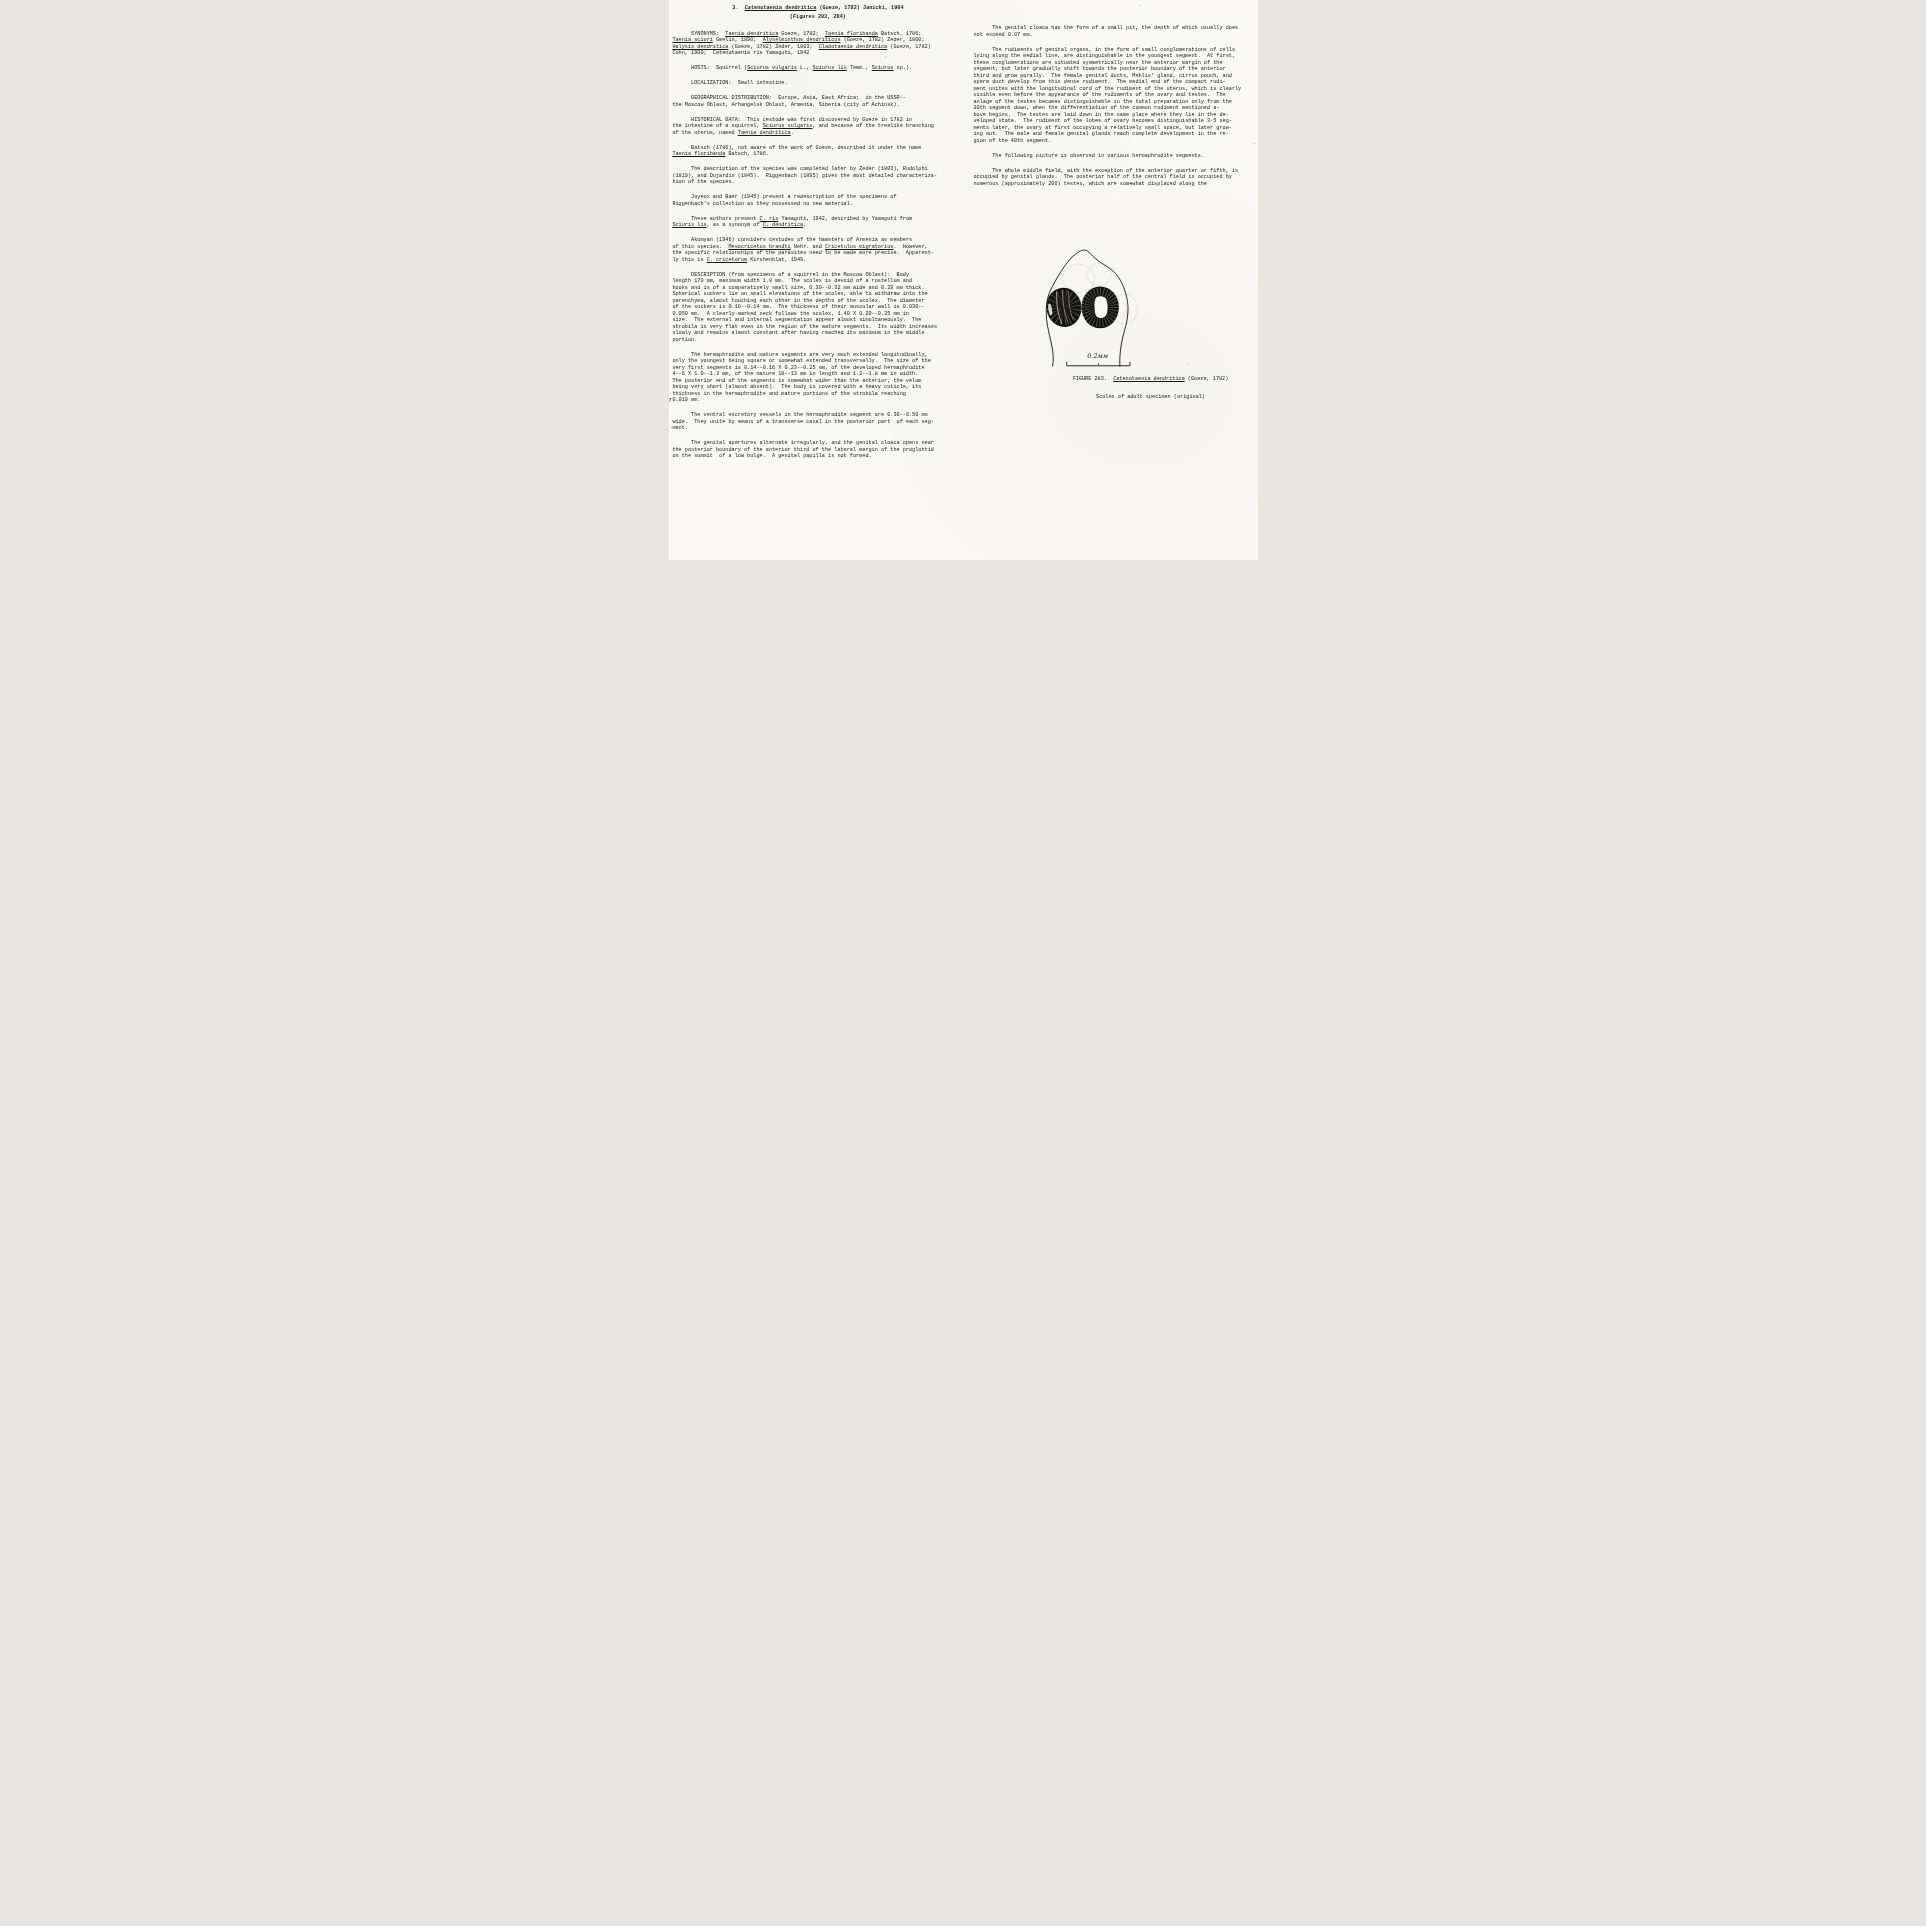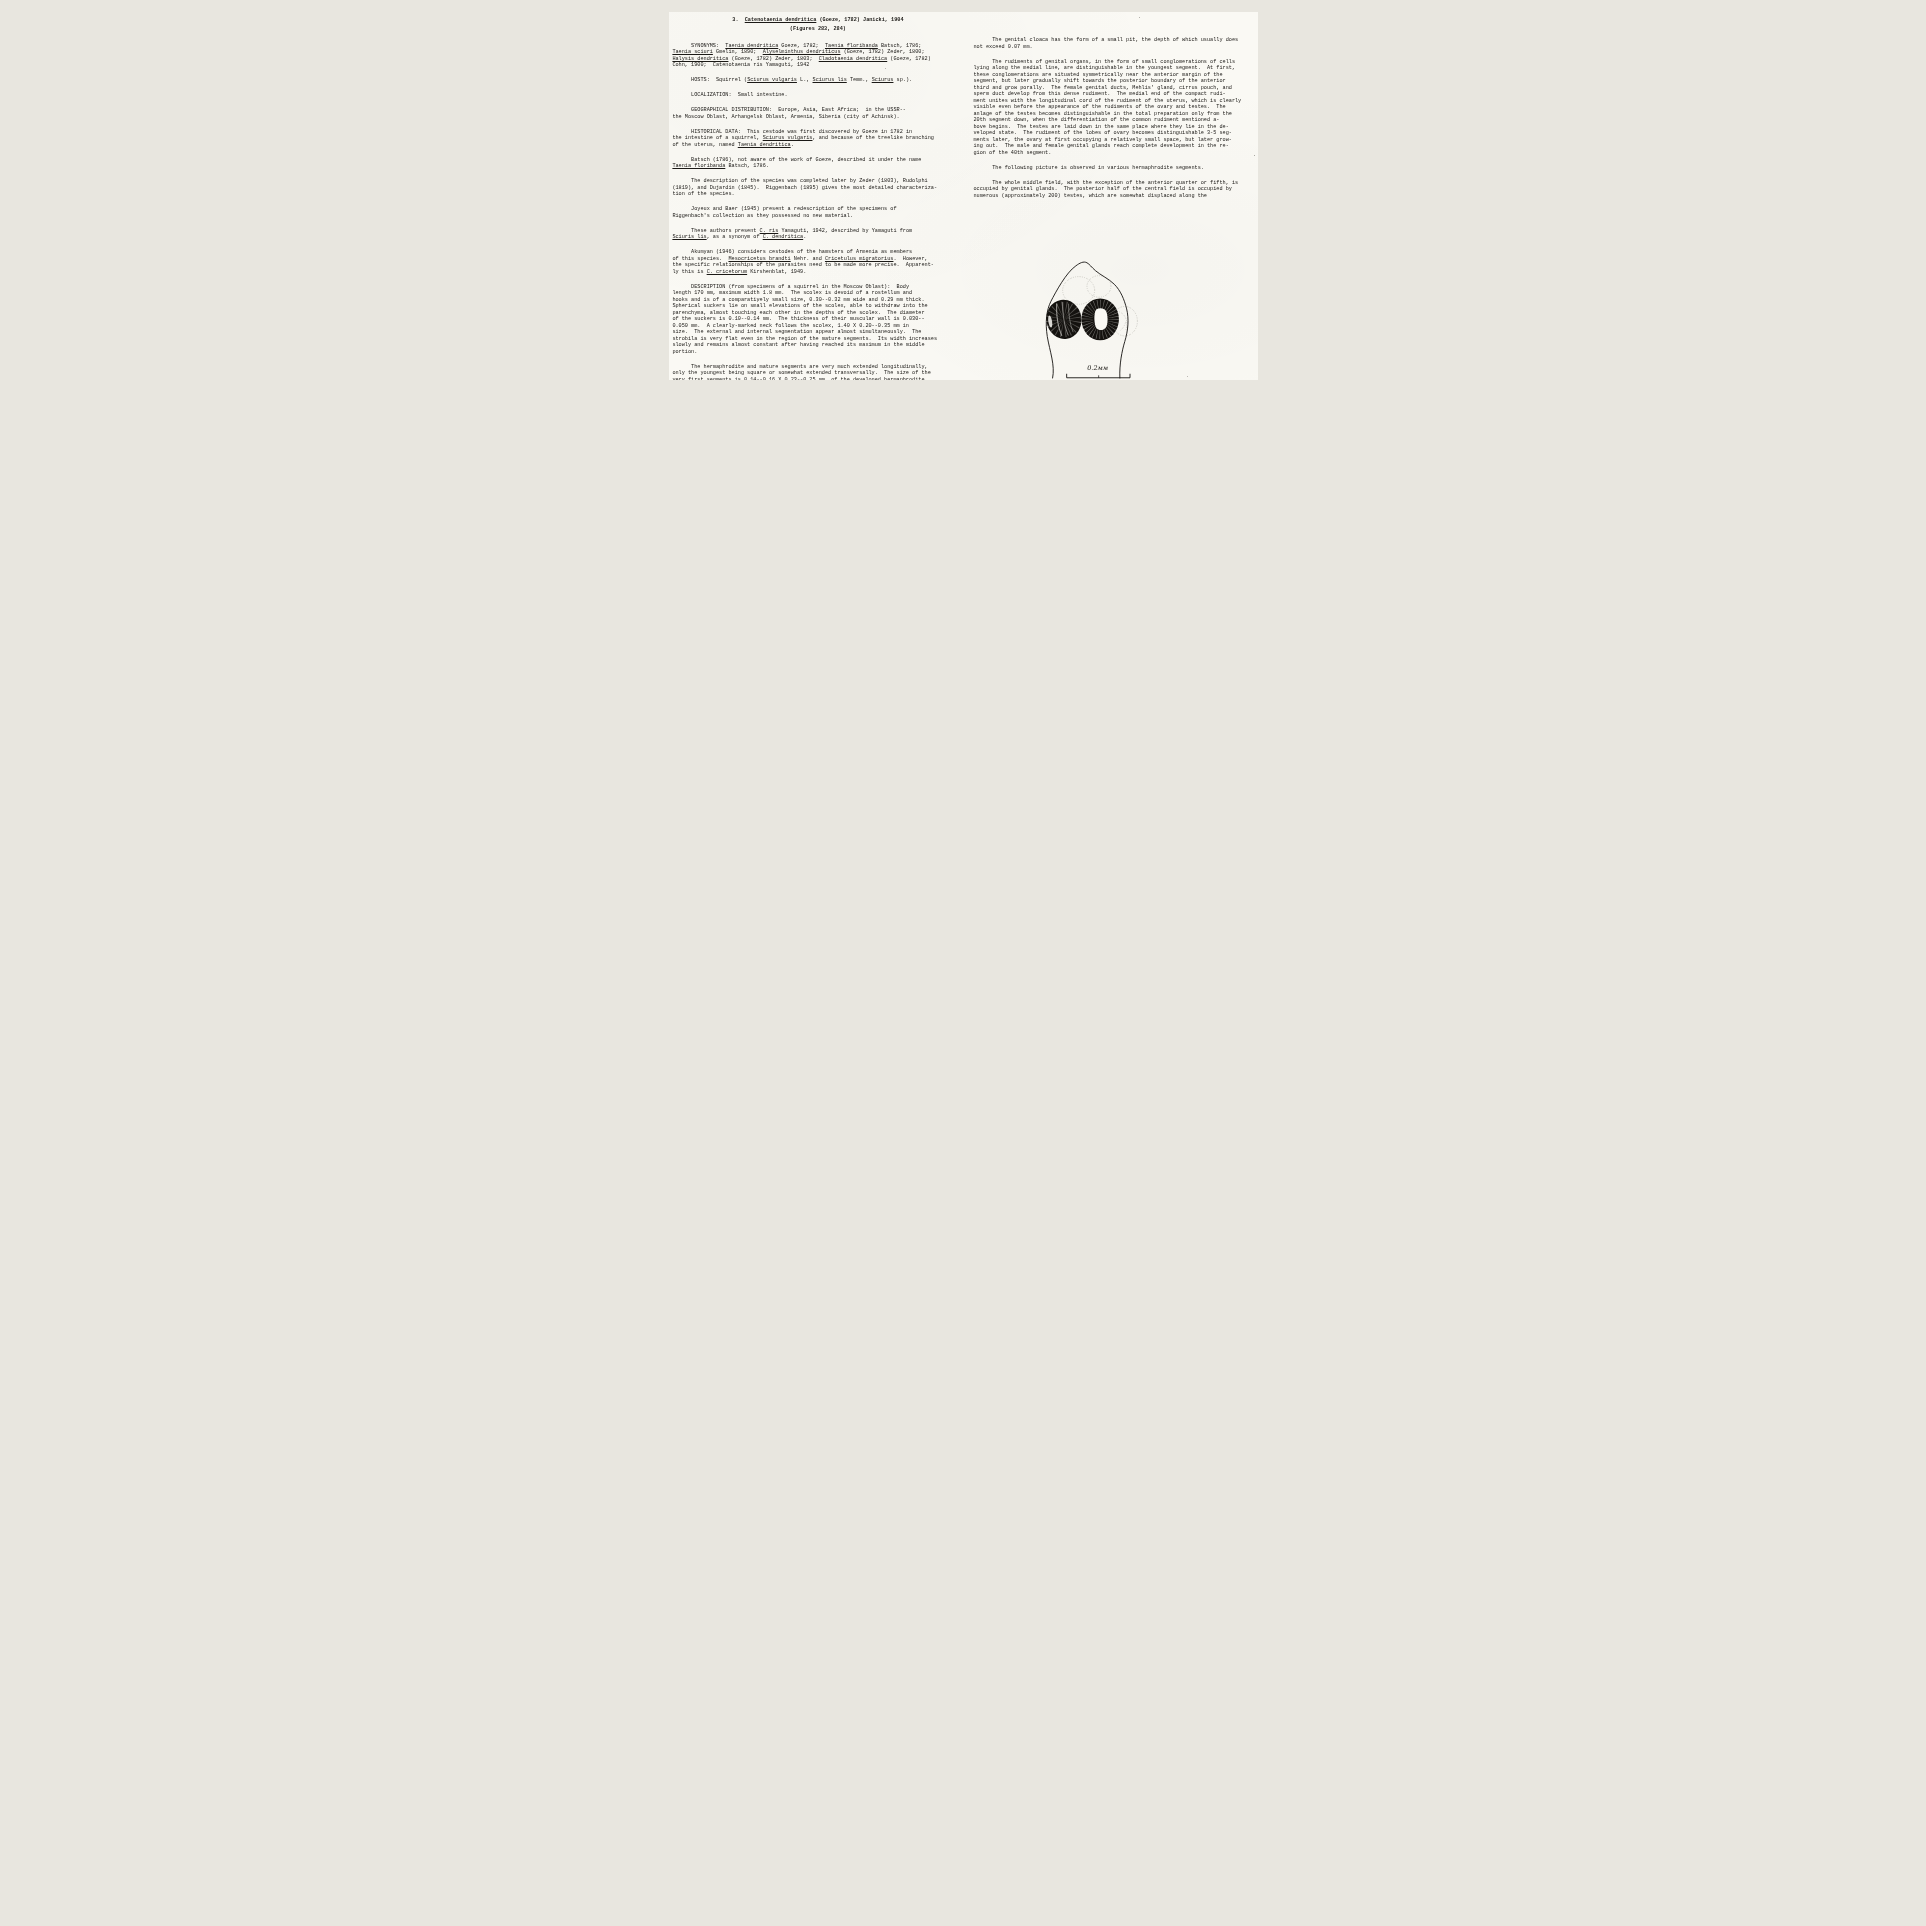--- a/index.html
+++ b/index.html
@@ -1,19 +1,19 @@
 <!DOCTYPE html>
 <html style="font-size:6.2px"><head>
 <meta charset="utf-8">
 <style>
   html,body { margin:0; padding:0; background:#e8e6df; }
   .page {
     position: relative;
-    width: 589px; height: 368px;
-    margin: 12px auto;
+    width: 589px; height: 560px;
+    margin: 0 auto;
     background:
       radial-gradient(ellipse at 20% 15%, rgba(0,0,0,0.015), transparent 60%),
       radial-gradient(ellipse at 80% 70%, rgba(0,0,0,0.02), transparent 55%),
       #faf9f4;
     color:#1b1916;
     font-family:"Liberation Mono","DejaVu Sans Mono",monospace;
     font-size:5.2px;
     line-height:6.5px;
     overflow:hidden;
   }

